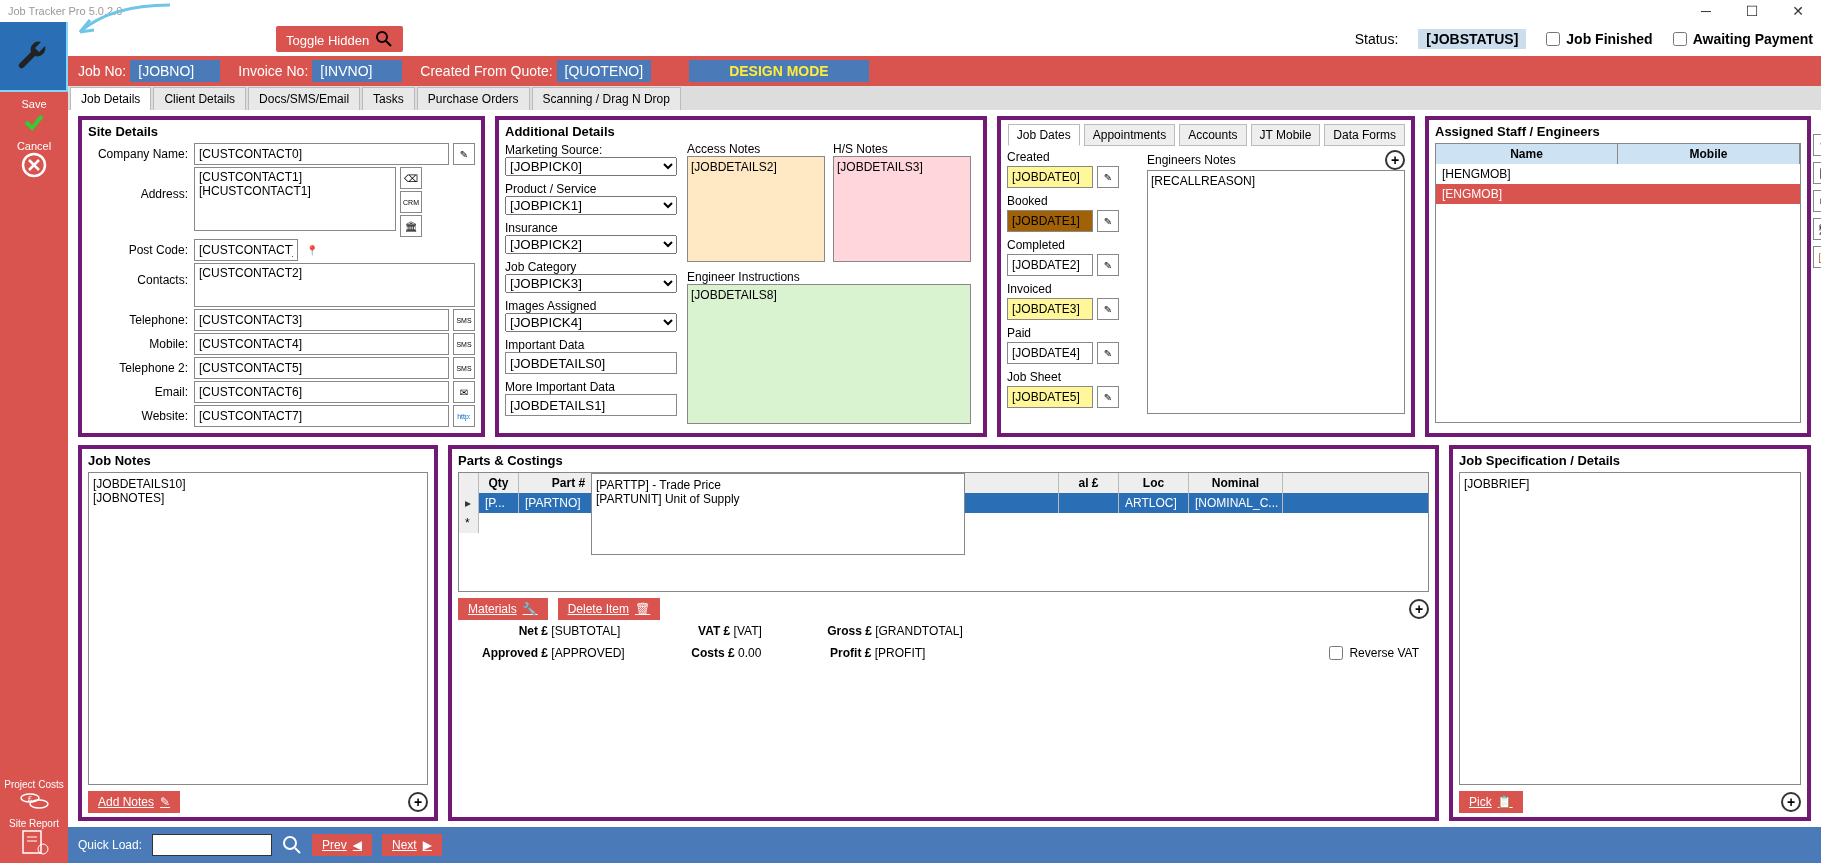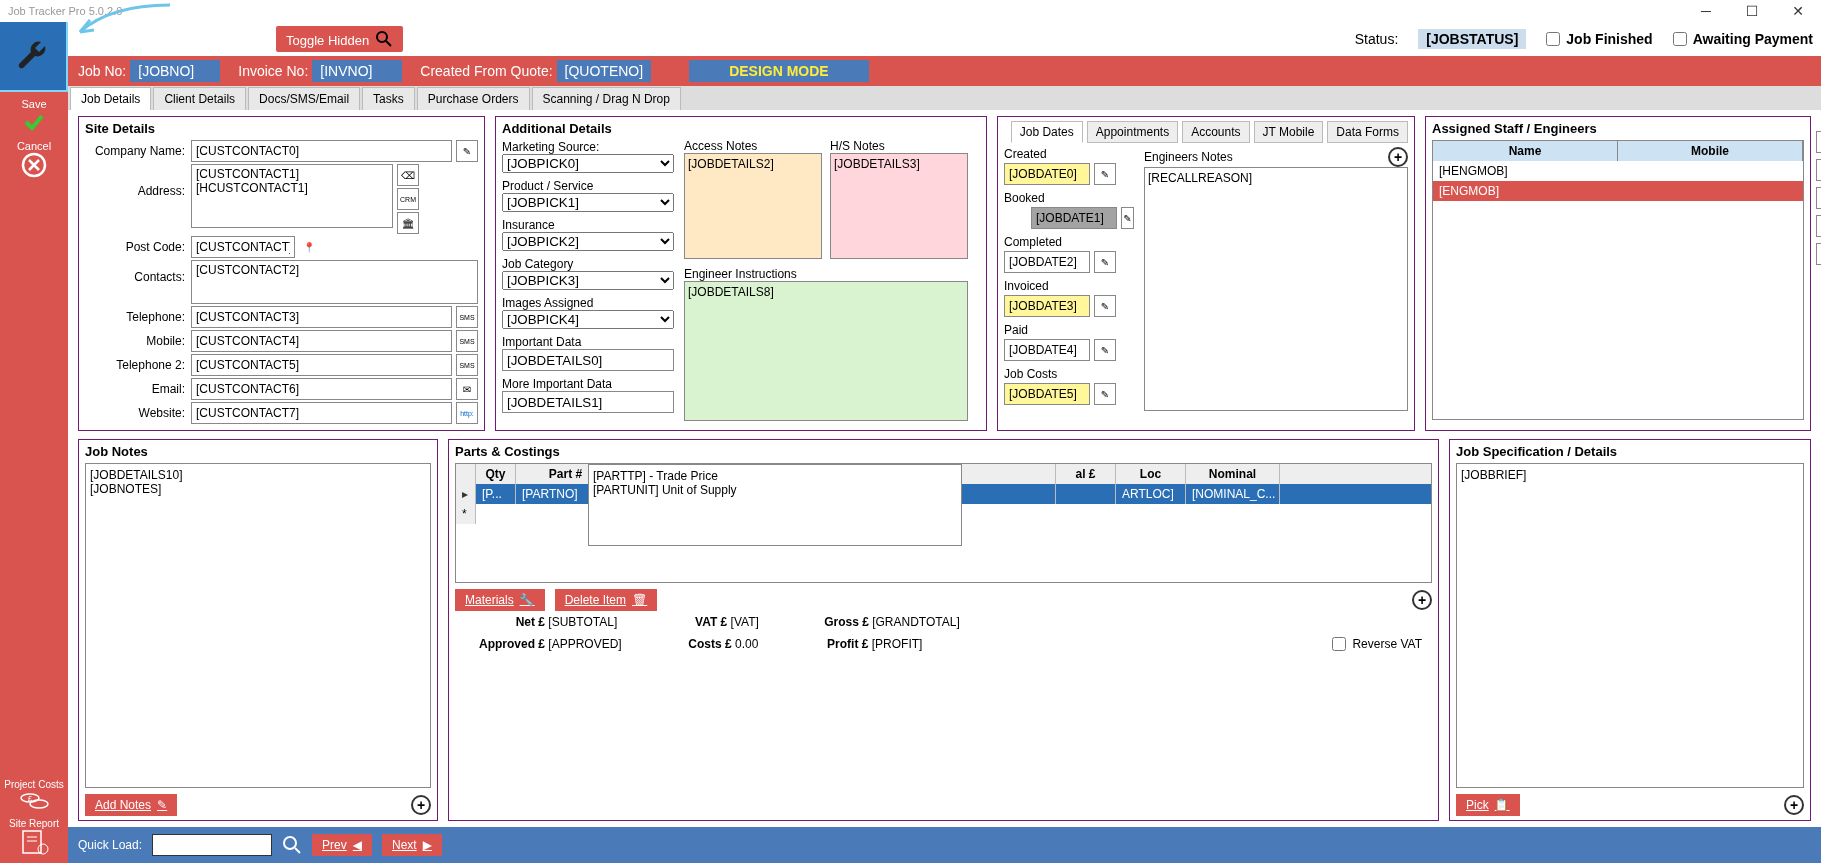--- a/index.html
+++ b/index.html
@@ -23,21 +23,21 @@
 .chk input { width: 14px; height: 14px; }
 .red-header { height: 30px; background: #d9534f; display: flex; align-items: center; padding: 0 10px; gap: 18px; color: #fff; font-size: 14px; }
 .red-header .field { display: flex; align-items: center; gap: 4px; }
 .red-header .val { background: #4a7bb8; padding: 3px 8px; min-width: 90px; }
 .design-mode { background: #4a7bb8; color: #ffeb3b; font-weight: bold; padding: 3px 40px; margin-left: 20px; font-size: 14px; }
 .tab-strip { height: 24px; background: #ddd; display: flex; align-items: end; padding: 0 2px; gap: 2px; }
 .tab { background: #e8e8e8; padding: 4px 10px; font-size: 12px; border: 1px solid #bbb; border-bottom: none; cursor: pointer; }
 .tab.active { background: #fff; }
 .body-area { flex: 1; background: #fff; padding: 6px 10px; display: flex; flex-direction: column; gap: 8px; overflow: hidden; }
 .row1 { display: flex; gap: 10px; }
-.panel { border: 1px solid #701a75; padding: 4px 6px; background: #fff; position: relative; }
+.panel { border: 4px solid #701a75; padding: 4px 6px; background: #fff; position: relative; }
 .panel-title { font-weight: bold; font-size: 13px; margin-bottom: 4px; }
 .site-details { width: 407px; }
 .additional { width: 492px; display: flex; gap: 10px; }
 .job-dates-panel { width: 418px; }
 .assigned { flex: 1; min-width: 180px; }
 .form-row { display: flex; align-items: center; margin-bottom: 2px; gap: 4px; }
 .form-row label { width: 102px; text-align: right; font-size: 12px; padding-right: 2px; }
 .form-row input, .form-row textarea, .form-row select { border: 1px solid #888; padding: 2px 4px; font-size: 12px; }
 .form-row input { flex: 1; height: 22px; }
 .icon-btn { width: 22px; height: 22px; border: 1px solid #888; display: flex; align-items: center; justify-content: center; background: #fff; cursor: pointer; font-size: 10px; }
@@ -293,21 +293,21 @@
               <div class="date-field">
                   <div class="lab">Created</div>
                   <div class="date-row">
                     <input value="[JOBDATE0]" style="">
                     <div class="icon-btn">✎</div>
                   </div>
                 </div>
               <div class="date-field">
                   <div class="lab">Booked</div>
                   <div class="date-row">
-                    <input style="background: #a3a3a3; margin-left: 27px;" value="[JOBDATE1]">
+                    <input style="background: #a16207;" value="[JOBDATE1]">
                     <div class="icon-btn">✎</div>
                   </div>
                 </div>
               <div class="date-field">
                   <div class="lab">Completed</div>
                   <div class="date-row">
                     <input style="background: rgb(255, 255, 255);" value="[JOBDATE2]">
                     <div class="icon-btn">✎</div>
                   </div>
                 </div>
@@ -319,21 +319,21 @@
                   </div>
                 </div>
               <div class="date-field">
                   <div class="lab">Paid</div>
                   <div class="date-row">
                     <input style="background: rgb(255, 255, 255);" value="[JOBDATE4]">
                     <div class="icon-btn">✎</div>
                   </div>
                 </div>
               <div class="date-field">
-                  <div class="lab">Job Costs</div>
+                  <div class="lab">Job Sheet</div>
                   <div class="date-row">
                     <input value="[JOBDATE5]" style="">
                     <div class="icon-btn">✎</div>
                   </div>
                 </div>
             </div>
             <div style="flex:1;display:flex;flex-direction:column">
               <div style="display:flex;justify-content:space-between;align-items:center">
                   <span>Engineers Notes</span>
                   <div class="plus-circle">+</div>

